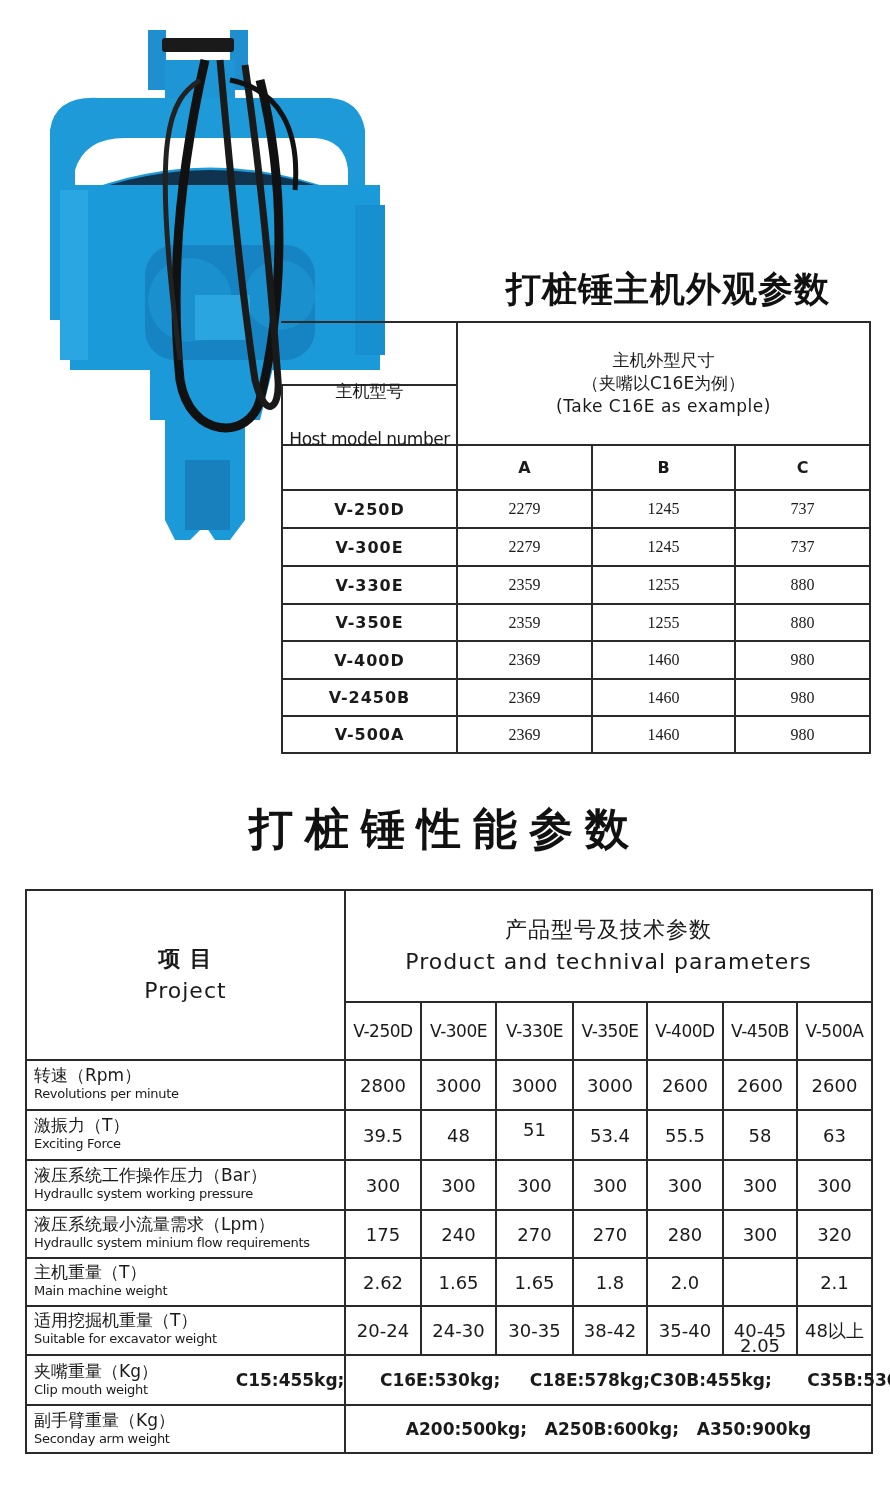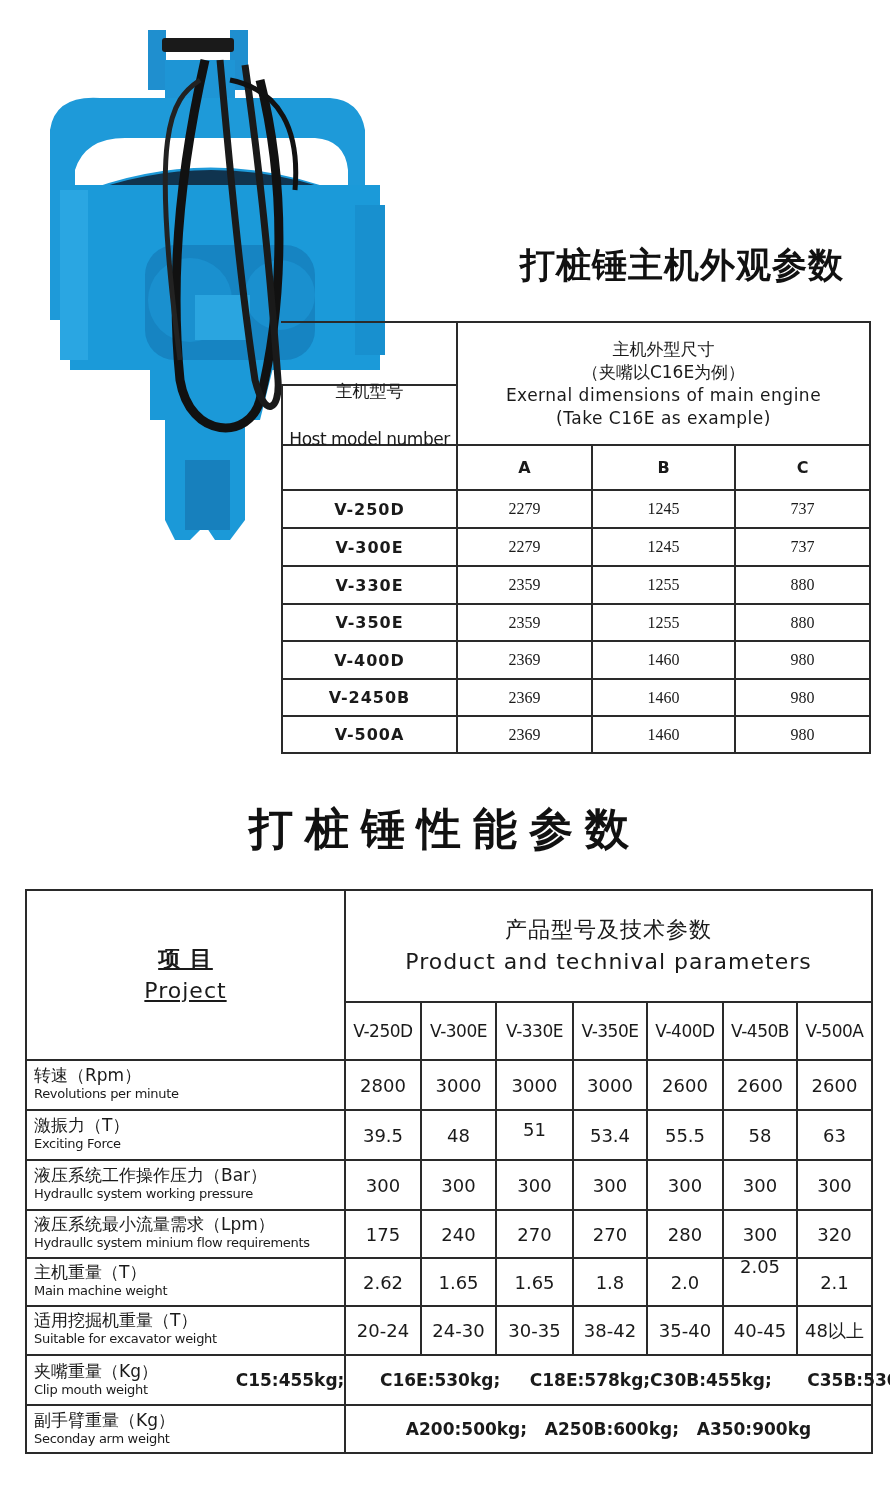--- a/index.html
+++ b/index.html
@@ -3,37 +3,37 @@
 <meta charset="utf-8">
 <style>
   html, body { margin: 0; padding: 0; background: #ffffff; }
   body { width: 890px; height: 1500px; position: relative; overflow: hidden;
          font-family: "DejaVu Sans", "Liberation Sans", sans-serif; color: #1a1a1a; }
   .abs { position: absolute; }
 
   
   #product { left: 30px; top: 20px; width: 360px; height: 540px; }
 
-  .title1 { left: 490px; top: 242px; width: 340px; text-align: center;
-            font-size: 35px; font-weight: 900; letter-spacing: 1px; color: #111; margin-left: 22px; }
+  .title1 { left: 490px; top: 266px; width: 340px; text-align: right;
+            font-size: 35px; font-weight: 900; letter-spacing: 1px; color: #111; }
   .title2 { left: 120px; top: 800px; width: 650px; text-align: center;
             font-size: 44px; font-weight: 900; letter-spacing: 12px; color: #111; }
 
   
   .ln { position: absolute; background: #2a2a2a; }
   .cell { position: absolute; display: flex; align-items: center; justify-content: center;
           text-align: center; box-sizing: border-box; }
 
   .t1-head-right { flex-direction: column; font-size: 17px; line-height: 23px; }
   .t1-head-left { flex-direction: column; font-size: 17px; line-height: 23px; gap: 25px; }
   .t1-col { font-weight: 700; font-size: 16px; }
   .t1-model { font-weight: 700; font-size: 16px; letter-spacing: 1px; }
   .t1-val { font-size: 16px; font-family: Liberation Serif, serif; }
 
-  .t2-proj { flex-direction: column; font-size: 22px; line-height: 32px; letter-spacing: 1px; text-decoration: underline; }
+  .t2-proj { flex-direction: column; font-size: 22px; line-height: 32px; letter-spacing: 1px; }
   .t2-prod { flex-direction: column; font-size: 22px; line-height: 32px; letter-spacing: 1px; }
   .t2-model { font-size: 17px; letter-spacing: -0.5px; }
   .t2-label { justify-content: flex-start; align-items: flex-start; flex-direction: column;
               padding-left: 7px; text-align: left; }
   .t2-label .zh { font-size: 17px; line-height: 22px; }
   .t2-label .en { font-size: 13px; line-height: 16px; letter-spacing: -0.3px; }
   .t2-val { font-size: 18px; }
   .t2-wide { font-size: 17px; line-height: 22px; font-weight: bold; }
 </style>
 </head>
@@ -93,21 +93,20 @@
   <div class="ln" style="left:734px;top:444px;width:2px;height:310px"></div>
   <div class="ln" style="left:869px;top:321px;width:2px;height:433px"></div>
 
   <div class="cell t1-head-left" style="left:283px;top:386px;width:173px;height:58px">
     <span>主机型号</span>
     <span style="letter-spacing:-0.5px">Host model number</span>
   </div>
   <div class="cell t1-head-right" style="left:458px;top:323px;width:411px;height:121px">
     <span>主机外型尺寸</span>
     <span>（夹嘴以C16E为例）</span>
-    <span style="letter-spacing:0.5px">Exernal dimensions of main engine</span>
     <span style="letter-spacing:0.5px">(Take C16E as example)</span>
   </div>
 
   <div class="cell t1-col" style="left:458px;top:446px;width:133px;height:43px">A</div>
   <div class="cell t1-col" style="left:593px;top:446px;width:141px;height:43px">B</div>
   <div class="cell t1-col" style="left:736px;top:446px;width:133px;height:43px">C</div>
 
   <div>
     <div class="cell t1-model" style="left:283px;top:491px;width:173px;height:36px">V-250D</div>
     <div class="cell t1-val" style="left:458px;top:491px;width:133px;height:36px">2279</div>
@@ -254,21 +253,21 @@
   <div>
     <div class="cell t2-label" style="left:27px;top:1261px;width:317px;height:44px">
       <span class="zh">主机重量（T）</span>
       <span class="en">Main machine weight</span>
     </div>
     <div class="cell t2-val" style="left:346px;top:1259px;width:74px;height:46px">2.62</div>
     <div class="cell t2-val" style="left:422px;top:1259px;width:73px;height:46px">1.65</div>
     <div class="cell t2-val" style="left:497px;top:1259px;width:75px;height:46px">1.65</div>
     <div class="cell t2-val" style="left:574px;top:1259px;width:72px;height:46px">1.8</div>
     <div class="cell t2-val" style="left:648px;top:1259px;width:74px;height:46px">2.0</div>
-    <div class="cell t2-val" style="left:724px;top:1245px;width:72px;height:42px">2.05</div>
+    <div class="cell t2-val" style="left:724px;top:1324px;width:72px;height:42px">2.05</div>
     <div class="cell t2-val" style="left:798px;top:1259px;width:73px;height:46px">2.1</div>
   </div>
 
   <div>
     <div class="cell t2-label" style="left:27px;top:1309px;width:317px;height:45px">
       <span class="zh">适用挖掘机重量（T）</span>
       <span class="en">Suitable for excavator weight</span>
     </div>
     <div class="cell t2-val" style="left:346px;top:1307px;width:74px;height:47px">20-24</div>
     <div class="cell t2-val" style="left:422px;top:1307px;width:73px;height:47px">24-30</div>

